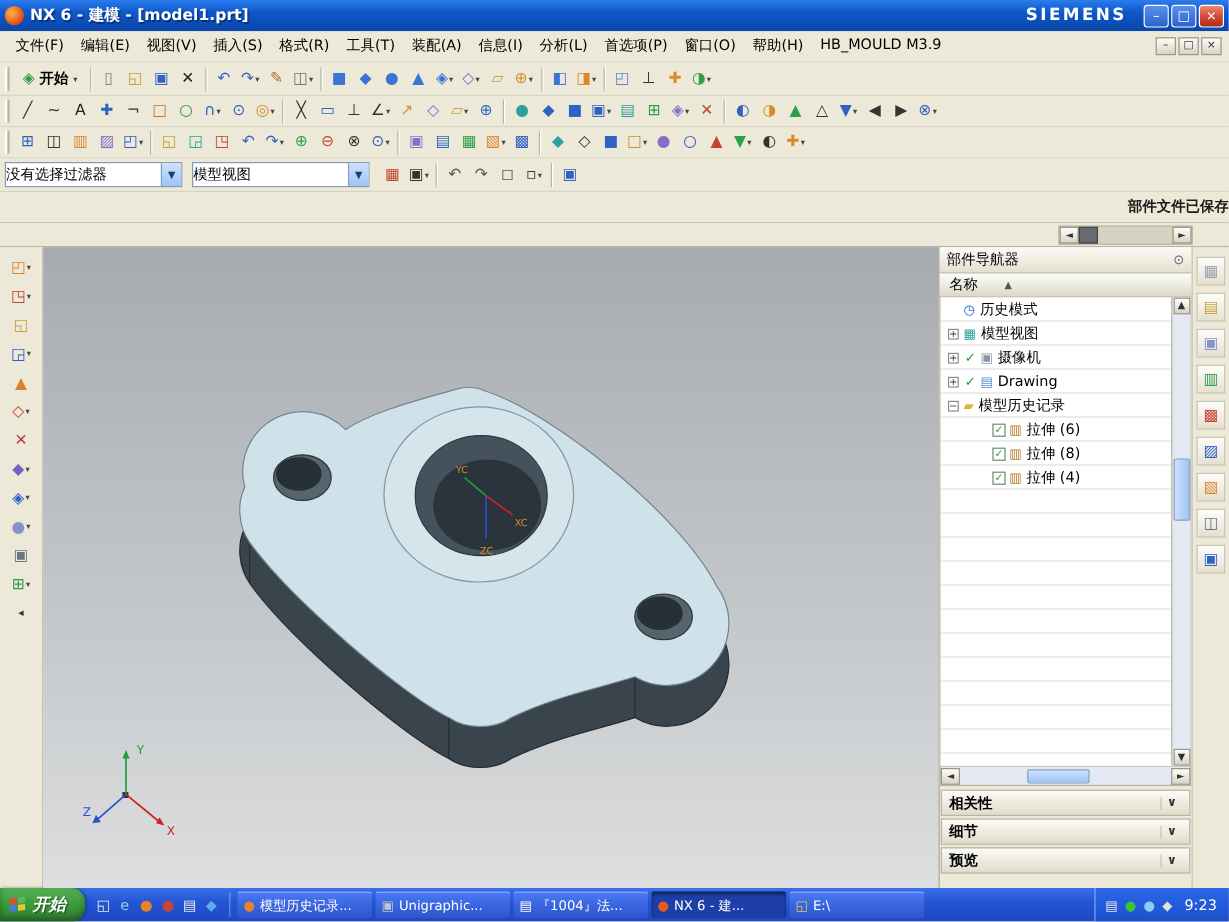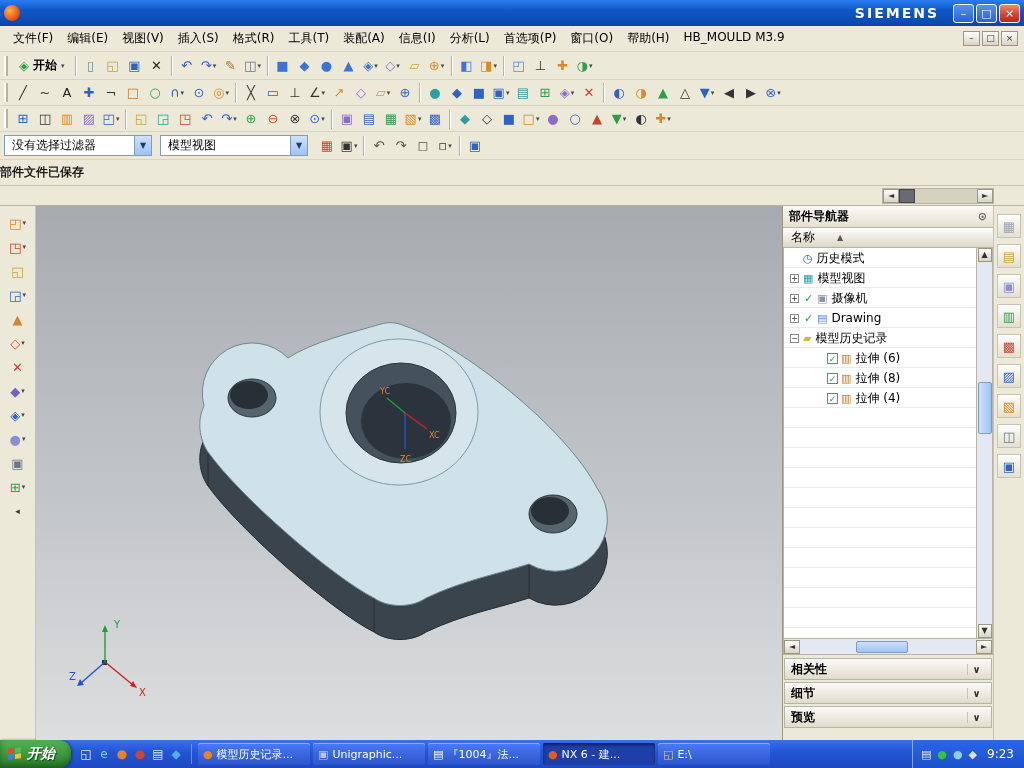--- a/index.html
+++ b/index.html
@@ -31,47 +31,47 @@
   .tico { font-size:13px; line-height:1; }
   .tcaret { font-size:7px; color:#444; margin-left:1px; }
   .tsep { width:2px; height:20px; border-left:1px solid #b8b4a4; border-right:1px solid #fff; margin:0 3px; }
   .startbtn { display:flex; align-items:center; height:24px; padding:0 6px; border:1px solid transparent; background:transparent; font-weight:bold; }
   .startbtn .tico { margin-right:4px; }
   .startbtn .tcaret { margin-left:4px; }
 
   
   .filterbar { flex:0 0 28px; height:28px; background:#ece9d8; border-bottom:1px solid #d8d4c4; display:flex; align-items:center; padding:2px 4px; }
   .combo { display:flex; align-items:center; height:21px; border:1px solid #7f9db9; background:#fff; margin-right:8px; }
-  .combo .cval { padding:0 7px; white-space:nowrap; overflow:hidden;border-radius:6px; }
+  .combo .cval { padding:0 0; white-space:nowrap; overflow:hidden;border-radius:6px; }
   .combo .cbtn { width:17px; height:19px; background:linear-gradient(#cfe0fb,#9ec3f5); border-left:1px solid #7f9db9; color:#1a3c6e; font-size:8px; text-align:center; line-height:19px; }
   .combo.w1 { width:148px; } .combo.w2 { width:148px; }
   .combo .cval { flex:1; }
 
   
-  .statusbar { flex:0 0 26px; height:26px; background:#ece9d8; border-bottom:1px solid #c8c4b4; display:flex; align-items:center; justify-content:flex-start; font-weight:bold; color:#1a1a1a; }
+  .statusbar { flex:0 0 26px; height:26px; background:#ece9d8; border-bottom:1px solid #c8c4b4; display:flex; align-items:center; justify-content:flex-end; font-weight:bold; color:#1a1a1a; }
 
   
   .strip { flex:0 0 20px; height:20px; background:#ece9d8; border-bottom:1px solid #b8b4a4; display:flex; align-items:center; justify-content:flex-end; padding-right:30px; }
   .hscroll { display:flex; align-items:center; width:112px; height:16px; background:#d6d2c2; border:1px solid #b8b4a4; }
   .sbtn { width:16px; height:14px; background:linear-gradient(#fdfdfb,#d8d4c4); border:1px solid #9a9784; font-size:8px; line-height:12px; text-align:center; color:#333; }
   .sthumb { width:16px; height:14px; background:#6a6a72; border:1px solid #44444c; }
   .strack { flex:1; }
 
   
   .work { flex:1; display:flex; min-height:0; }
   .lefttools { flex:0 0 36px; background:#ece9d8; border-right:1px solid #c8c4b4; display:flex; flex-direction:column; align-items:center; padding-top:6px; }
   .lefttools .tbtn { margin-bottom:2px; }
   .collapse-arrow { margin-top:6px; font-size:9px; color:#333; }
 
   .viewport { flex:1; position:relative; background:linear-gradient(#a7abb0,#c3c6c9 55%,#dcdedf); overflow:hidden; }
   .viewport svg { position:absolute; left:0; top:0; }
 
   
   .navigator { flex:0 0 211px; background:#ece9d8; border-left:1px solid #9a9784; display:flex; flex-direction:column; }
-  .nav-header { flex:0 0 22px; display:flex; align-items:center; padding:0 6px; border-bottom:1px solid #b8b4a4; background:linear-gradient(#fbfaf6,#e4e0d0); font-weight:bold; }
+  .nav-header { flex:0 0 22px; display:flex; align-items:center; padding:0 6px; border-bottom:1px solid #b8b4a4; background:linear-gradient(#fbfaf6,#e4e0d0); font-weight:normal; }
   .nav-header .hdr-ico { margin-left:auto; font-size:11px; color:#666; }
   .nav-colhdr { flex:0 0 20px; display:flex; align-items:center; padding:0 8px; background:linear-gradient(#fdfdfb,#dcd8c8); border-bottom:1px solid #b8b4a4; }
   .nav-colhdr .sort { margin-left:22px; font-size:8px; color:#555; }
   .nav-body { flex:1; display:flex; min-height:0; border:1px solid #b8b4a4; border-top:none; background:#fff; }
   .tree { flex:1; overflow:hidden; background:#fff;
           background-image:repeating-linear-gradient(#fff 0px,#fff 19px,#eceaea 19px,#eceaea 20px); }
   .trow { height:20px; display:flex; align-items:center; white-space:nowrap; }
   .texp { width:9px; height:9px; border:1px solid #8a8a8a; background:#fff; font-size:8px; line-height:7px; text-align:center; color:#333; margin-right:4px; flex:0 0 9px; }
   .texp.none { visibility:hidden; }
   .tchk { width:11px; margin-right:3px; color:#1f9e3c; font-size:11px; font-weight:bold; flex:0 0 11px; text-align:center; }
@@ -105,20 +105,21 @@
   .trayico { margin-right:6px; font-size:11px; }
   .traytime { font-size:12px; margin-left:4px; }
 </style>
 </head>
 <body>
 
 <div id="app">
 
   <div class="titlebar">
     <span class="app-ico"></span>
+    <span class="title-text">NX 6 - 建模 - [model1.prt]</span>
     <span class="title-spacer"></span>
     <span class="brand">SIEMENS</span>
     <span class="winbtn">–</span>
     <span class="winbtn">□</span>
     <span class="winbtn close">×</span>
   </div>
 
   <div class="menubar">
     <span id="menu-items" style="display:flex;">
         <span class="menu-item">文件(F)</span>

